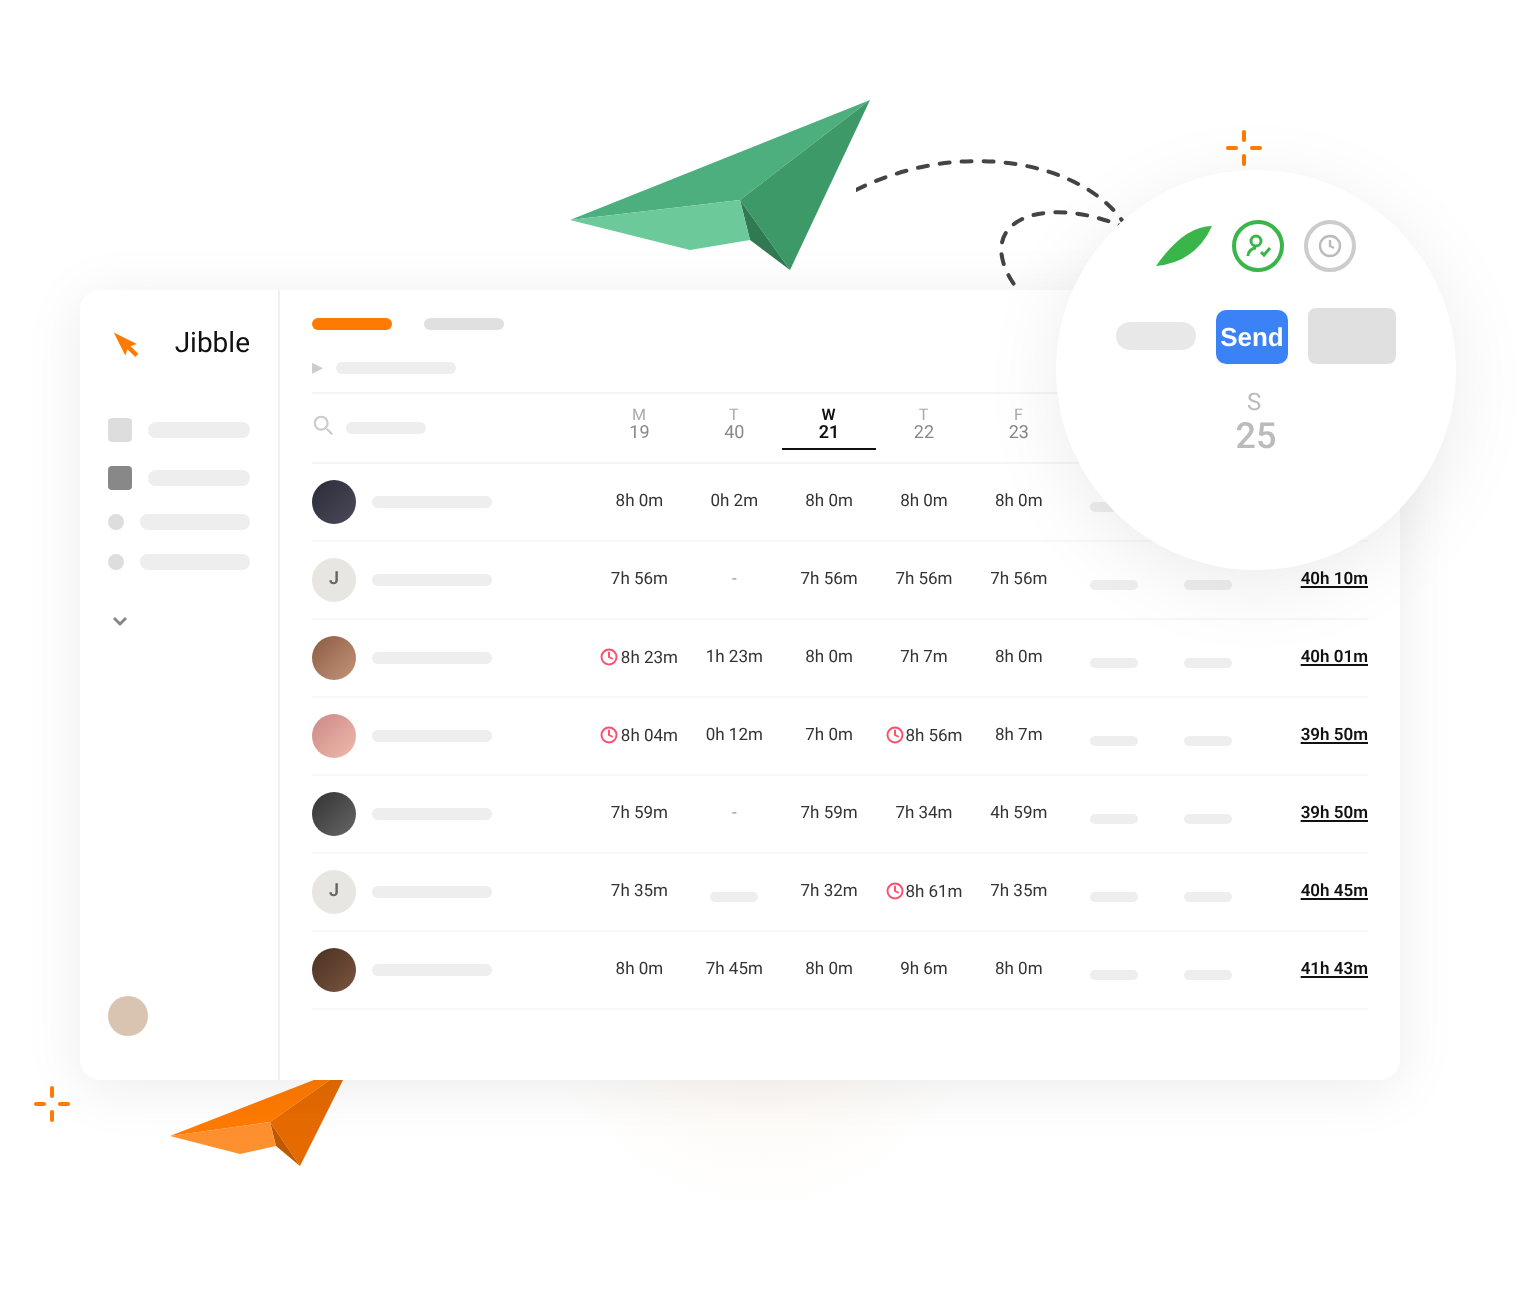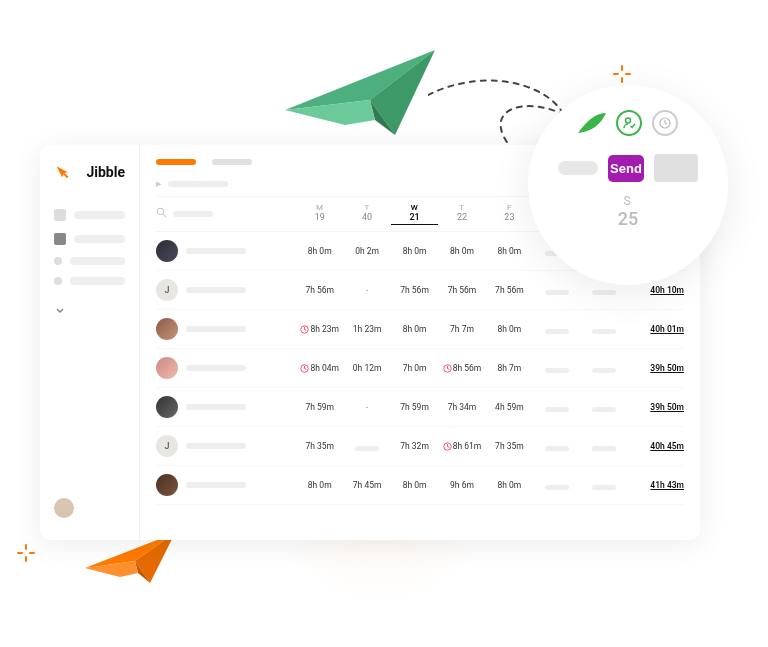--- a/index.html
+++ b/index.html
@@ -17,30 +17,30 @@
 
 .cursor-arrow { position:absolute; top:230px; right:58px; }
 
 .bubble { position:absolute; top:85px; right:40px; width:200px; height:200px; border-radius:50%; background:#fff; box-shadow:0 8px 40px rgba(0,0,0,.08); display:flex; flex-direction:column; align-items:center; justify-content:flex-start; padding-top:25px; z-index:50; }
 .bubble-top { display:flex; align-items:center; gap:10px; margin-bottom:18px; }
 .bubble-leaf { width:28px; height:20px; }
 .bubble-user { width:26px; height:26px; border:2px solid #3ab54a; border-radius:50%; display:flex; align-items:center; justify-content:center; color:#3ab54a; font-size:13px; }
 .bubble-clock { width:26px; height:26px; border:2px solid #ccc; border-radius:50%; display:flex; align-items:center; justify-content:center; color:#aaa; font-size:12px; }
 .bubble-mid { display:flex; align-items:center; gap:10px; margin-bottom:12px; }
 .bubble-skeleton { width:40px; height:14px; border-radius:7px; background:#e8e8e8; }
-.btn-send { background:#a21caf; color:#fff; border:none; border-radius:5px; padding:6px 2px; font-size:13px; font-weight:600; cursor:pointer; }
+.btn-send { background:#3b82f6; color:#fff; border:none; border-radius:5px; padding:6px 2px; font-size:13px; font-weight:600; cursor:pointer; }
 .btn-ghost { width:44px; height:28px; background:#e0e0e0; border-radius:4px; }
 .bubble-date { display:flex; flex-direction:column; align-items:center; color:#bbb; }
 .bubble-date .day { font-size:12px; letter-spacing:2px; }
 .bubble-date .num { font-size:18px; font-weight:500; }
 
 .window { position:absolute; top:145px; left:40px; width:660px; height:395px; background:#fff; border-radius:10px; box-shadow:0 4px 30px rgba(0,0,0,.08); display:flex; overflow:hidden; z-index:10; }
 
 .sidebar { width:100px; border-right:1px solid #f0f0f0; padding:18px 14px; display:flex; flex-direction:column; }
-.brand { display:flex; align-items:center; gap:16px; font-weight:700; font-size:14px; color:#111; margin-bottom:28px; }
+.brand { display:flex; align-items:center; gap:16px; font-weight:400; font-size:14px; color:#111; margin-bottom:28px; }
 .brand-mark { width:18px; height:18px; }
 .nav-item { display:flex; align-items:center; gap:8px; margin-bottom:12px; }
 .nav-box { width:12px; height:12px; border-radius:2px; background:#ddd; }
 .nav-box.on { background:#888; }
 .nav-line { flex:1; max-width:60px; height:8px; border-radius:5px; background:#eee; }
 .nav-dot { width:8px; height:8px; border-radius:50%; background:#ddd; }
 .chev { margin-top:8px; color:#888; font-size:12px; }
 .sidebar-footer { margin-top:auto; }
 .avatar-sm { width:20px; height:20px; border-radius:50%; background:#d8c4b0; display:inline-block; }
 

